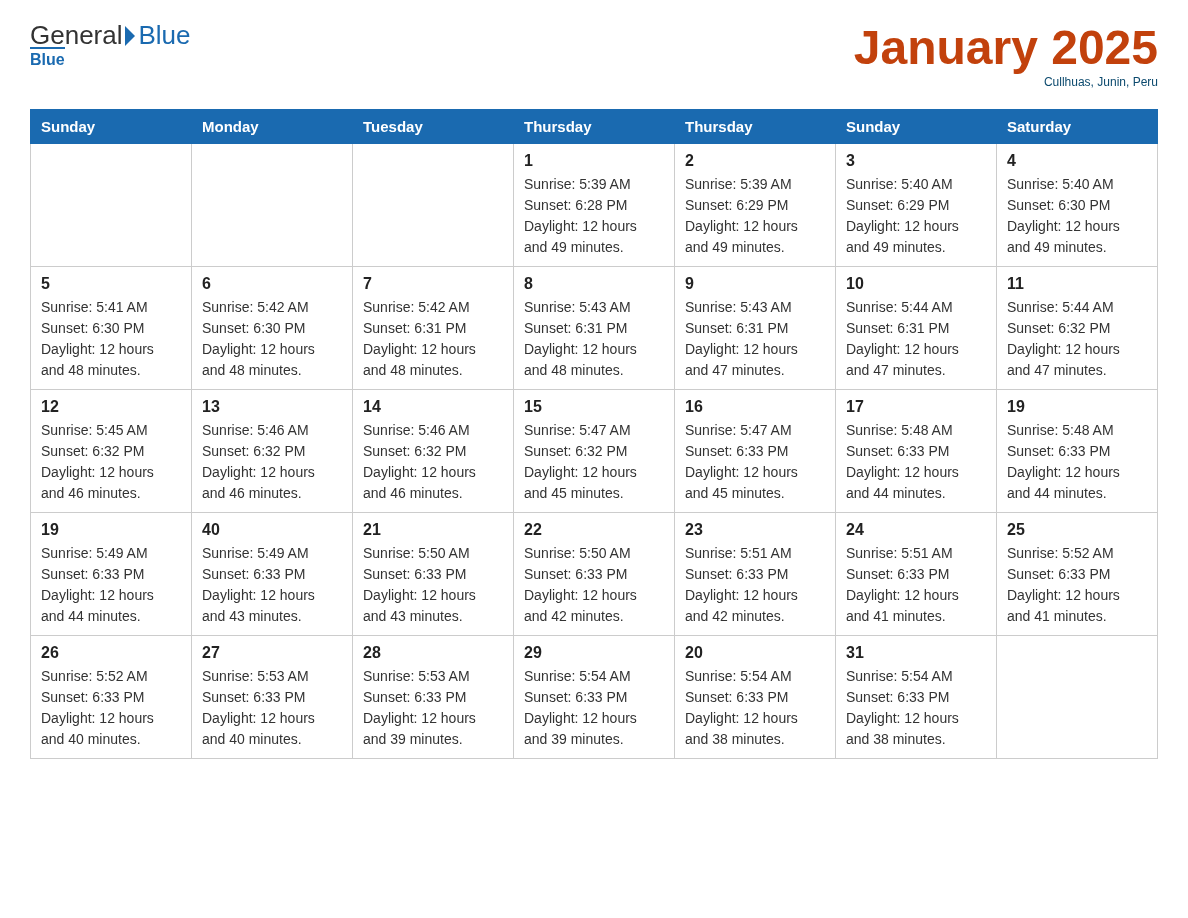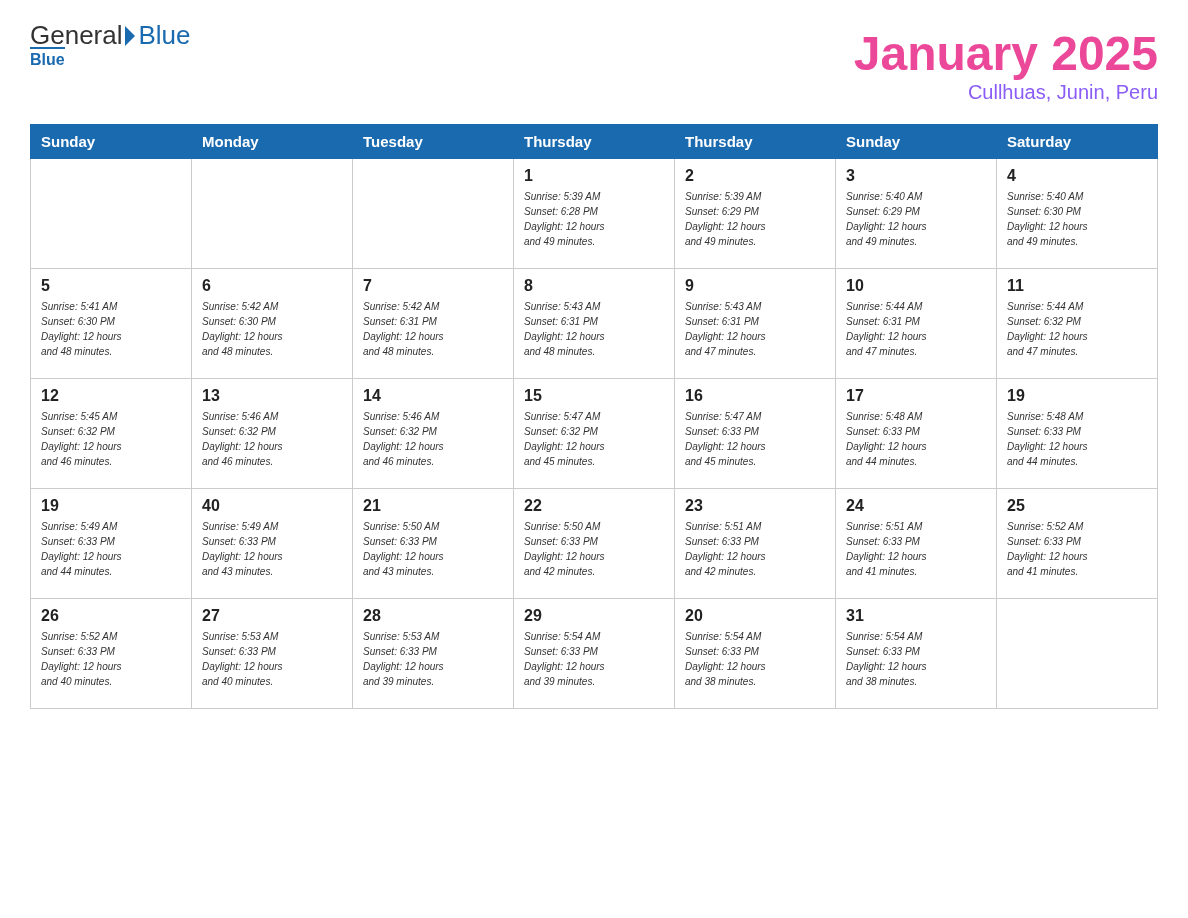--- a/index.html
+++ b/index.html
@@ -53,27 +53,26 @@
       border-top: 2px solid #1a6ab0;
       padding-top: 2px;
       align-self: flex-start;
     }
     .title-block {
       text-align: right;
     }
     .title-block h1 {
       font-size: 48px;
       font-weight: bold;
-      color: #ec4899;
-      margin-top: 6px;
+      color: #c2410c;
     }
     .title-block h2 {
-      font-size: 20px;
+      font-size: 12px;
       font-weight: normal;
-      color: #8b5cf6;
+      color: #0c4a6e;
     }
     .calendar {
       width: 100%;
       border-collapse: collapse;
     }
     .calendar thead tr th {
       background-color: #1a6ab0;
       color: #ffffff;
       text-align: left;
       padding: 8px 10px;
@@ -91,24 +90,23 @@
     .calendar tbody tr:nth-child(even) td {
       background-color: #fff;
     }
     .day-number {
       font-size: 16px;
       font-weight: bold;
       color: #222;
       margin-bottom: 4px;
     }
     .day-info {
-      font-size: 10px;
+      font-size: 14px;
       color: #333;
       line-height: 1.5;
-      font-style: italic;
     }
     .empty-cell {
       background-color: #fff;
     }
     .calendar tbody tr td:first-child .day-number,
     .calendar tbody tr td:last-child .day-number {
       color: #222;
     }
   </style>
 </head>

